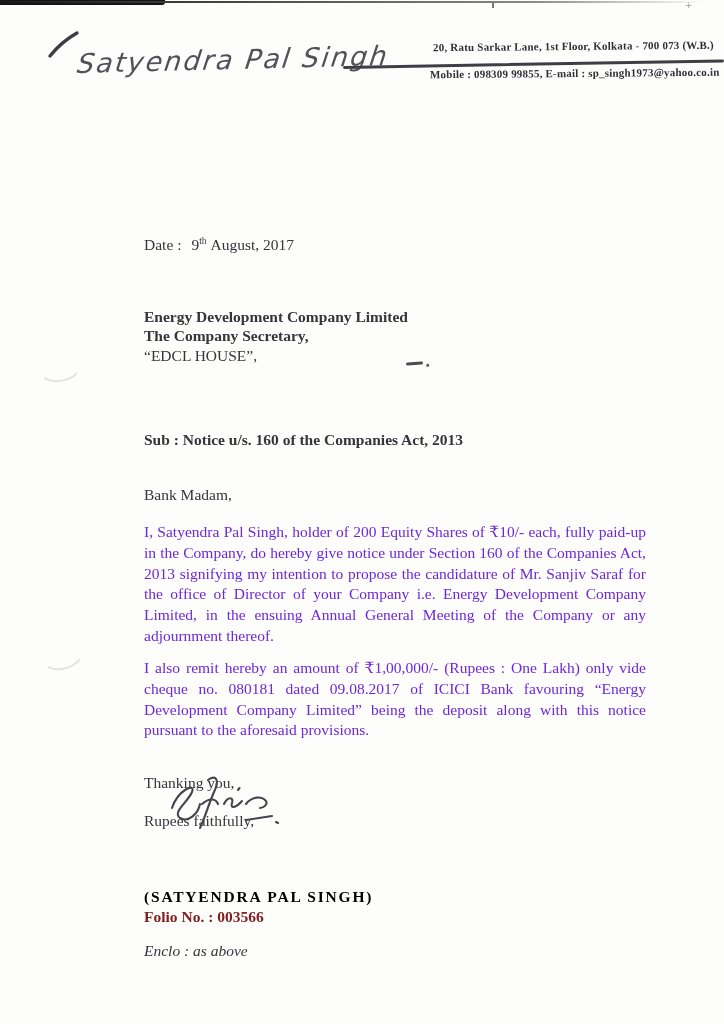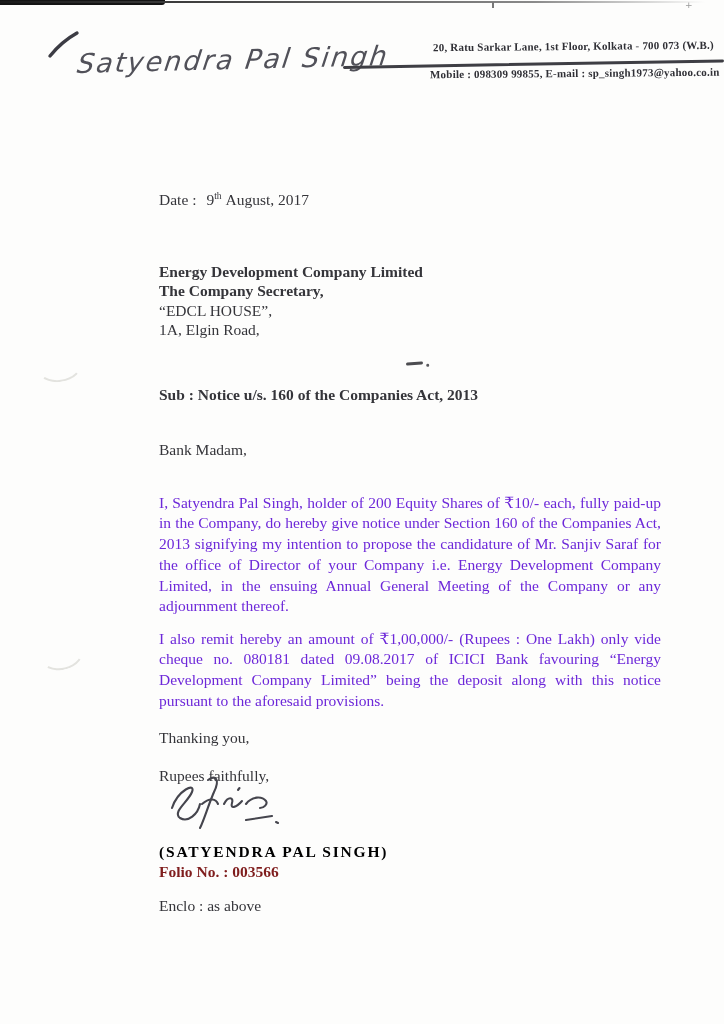--- a/index.html
+++ b/index.html
@@ -43,39 +43,39 @@
     position:absolute;left:433px;top:40px;
     font-size:11px;font-weight:bold;color:#303036;
     white-space:nowrap;letter-spacing:.2px;transform:rotate(-.5deg);
   }
   .lh-addr2{
     position:absolute;left:430px;top:67px;
     font-size:11px;font-weight:bold;color:#303036;
     white-space:nowrap;letter-spacing:.2px;transform:rotate(-.5deg);
   }
   
-  .txt{position:absolute;left:159px;font-size:15.5px;line-height:20.8px;}
+  .txt{position:absolute;left:144px;font-size:15.5px;line-height:20.8px;margin-top:45px;}
   .date-line{top:186px;}
   .date-line sup{font-size:9.5px;}
   .date-line .gap{display:inline-block;width:10px;}
   .recipient{top:262px;line-height:19.3px;}
   .recipient .bold{font-weight:bold;}
   .recipient .underline{text-decoration:underline;text-underline-offset:3px;}
   .subject{top:385px;font-weight:bold;}
   .subject .subj-text{text-underline-offset:4px;}
   .salutation{top:440px;}
   .para{width:502px;text-align:justify;color:#6d28d9;}
   .para-1{top:477px;}
   .para-2{top:613px;}
   .thanking{top:728px;}
   .closing{top:766px;}
   .signature{position:absolute;left:158px;top:770px;}
   .signatory{top:842px;font-weight:bold;letter-spacing:1.8px;color:#000000;}
   .folio{top:862px;font-weight:bold;color:#7f1d1d;}
-  .enclosure{top:896px;}
+  .enclosure{top:896px;font-style:italic;}
 </style>
 </head>
 <body>
 
 <div class="page">
 
   <div class="scan-top-thick"></div>
   <div class="scan-top-line"></div>
   <div class="scan-tick"></div>
   <div class="scan-plus">+</div>
@@ -96,21 +96,20 @@
   <main>
 
     <div class="txt date-line">
       <span>Date :</span><span class="gap"></span><span>9</span><sup>th</sup>&nbsp;<span>August, 2017</span>
     </div>
 
     <div class="txt recipient">
       <div class="bold">Energy Development Company Limited</div>
       <div class="bold">The Company Secretary,</div>
       <div>“EDCL HOUSE”,</div>
-      <div>1A, Elgin Road,</div>
     </div>
 
     <div class="txt subject">
       <span>Sub : </span><span class="subj-text">Notice u/s. 160 of the Companies Act, 2013</span>
     </div>
 
     <div class="txt salutation">Bank Madam,</div>
 
     <p class="txt para para-1">I, Satyendra Pal Singh, holder of 200 Equity Shares of ₹10/- each, fully paid-up in the Company, do hereby give notice under Section 160 of the Companies Act, 2013 signifying my intention to propose the candidature of Mr. Sanjiv Saraf for the office of Director of your Company i.e. Energy Development Company Limited, in the ensuing Annual General Meeting of the Company or any adjournment thereof.</p>
 

